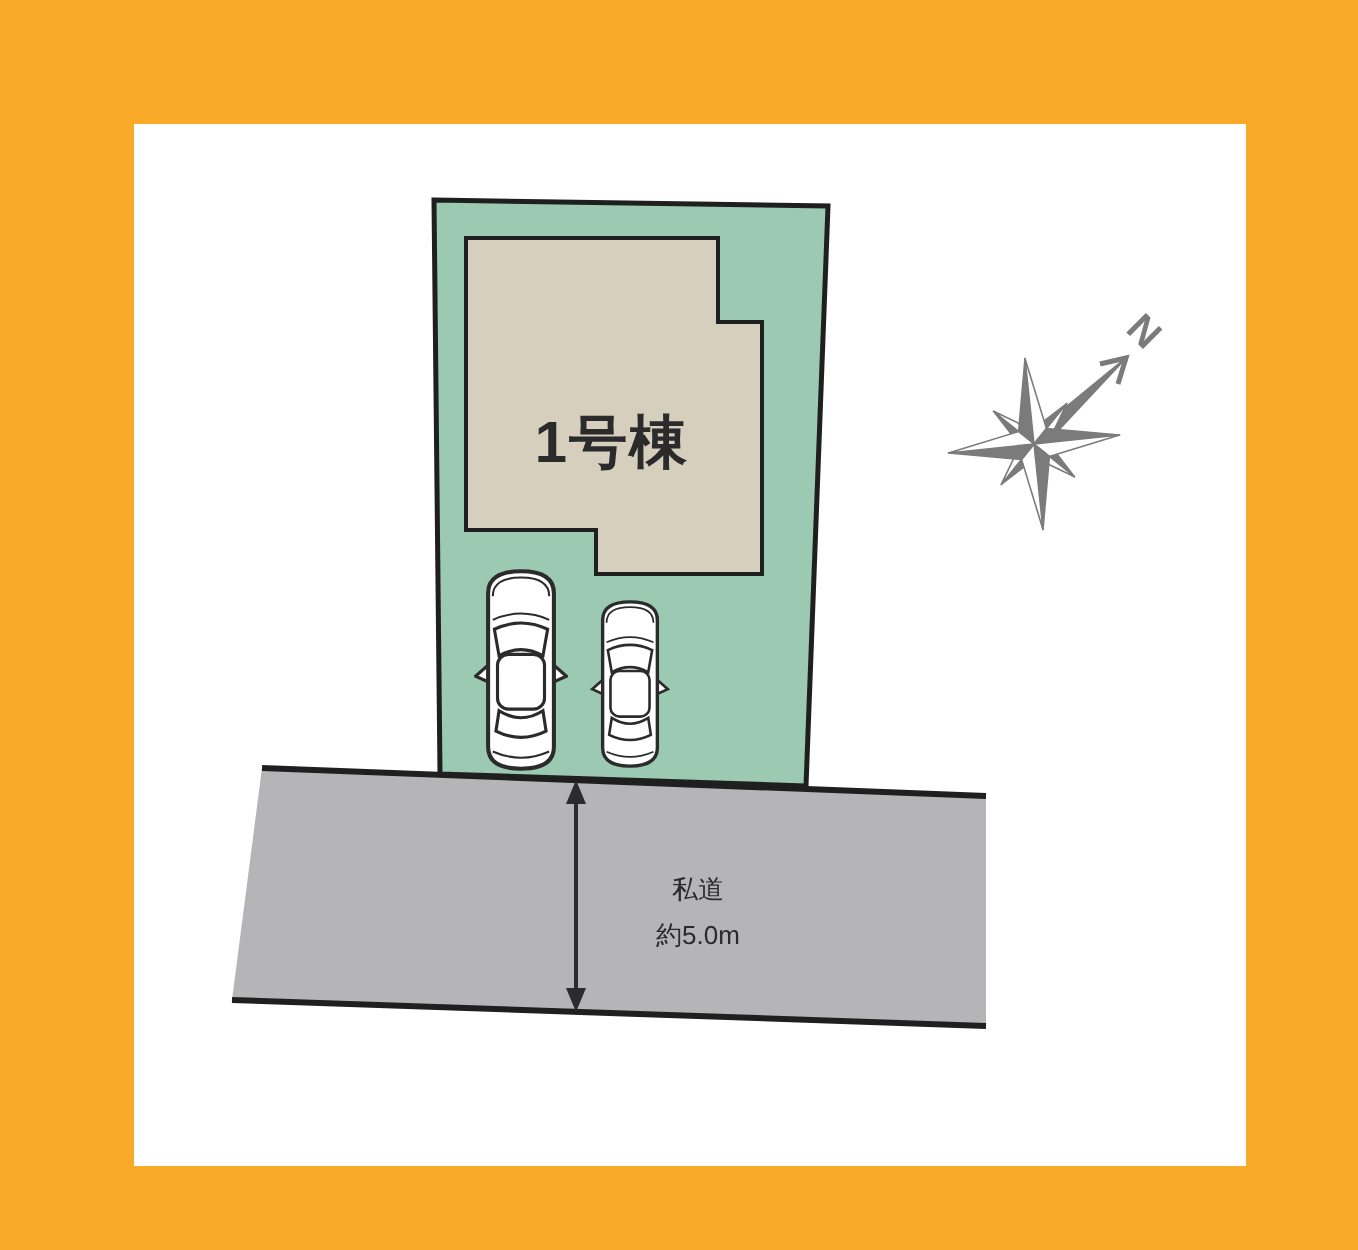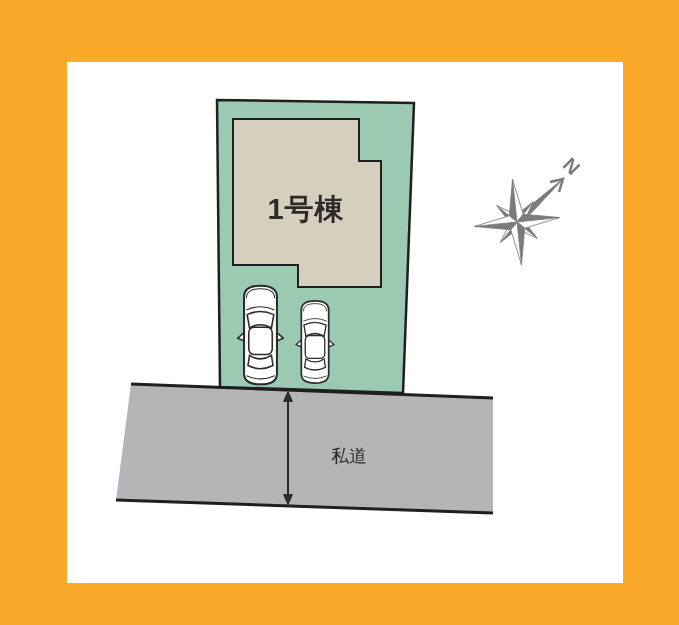--- a/index.html
+++ b/index.html
@@ -8,27 +8,27 @@
     background:var(--frame-orange,#FAA928);
     font-family:"Liberation Sans",sans-serif;
   }
   .panel{
     position:absolute;left:67px;top:62px;width:556px;height:521px;
     background:var(--panel-white,#FFFFFF);
   }
   svg.diagram{position:absolute;left:0;top:0;width:556px;height:521px;display:block}
 
   .house-label{
-    position:absolute;left:239px;top:148px;transform:translate(-50%,-50%);
+    position:absolute;left:239px;top:160px;transform:translate(-50%,-50%);
     font-size:29px;font-weight:700;color:var(--text-dark,#2B2B2B);
     letter-spacing:1px;white-space:nowrap;
   }
   .road-label{
     position:absolute;left:282px;top:394px;transform:translate(-50%,-50%);
-    text-align:center;font-size:18px;line-height:23px;
+    text-align:center;font-size:13px;line-height:23px;
     color:var(--text-dark,#2B2B2B);white-space:nowrap;
   }
   .north-label{
     position:absolute;left:497px;top:93px;
     transform:rotate(45deg);
     font-size:20px;font-weight:700;color:var(--compass-gray,#7B7B7B);
   }
 
   
   .road-fill{fill:var(--road-gray,#B5B5B7)}
@@ -120,17 +120,18 @@
               <polygon class="cl" points="0,-43 7,-7 0,0"></polygon>
             </g>
         </g>
       </g>
     </svg>
 
     <div class="house-label">1号棟</div>
 
     <div class="road-label">
       <div>私道</div>
+      <div>約5.0m</div>
     </div>
 
     <div class="north-label">N</div>
   </div>
 </div>
 
 </body></html>

